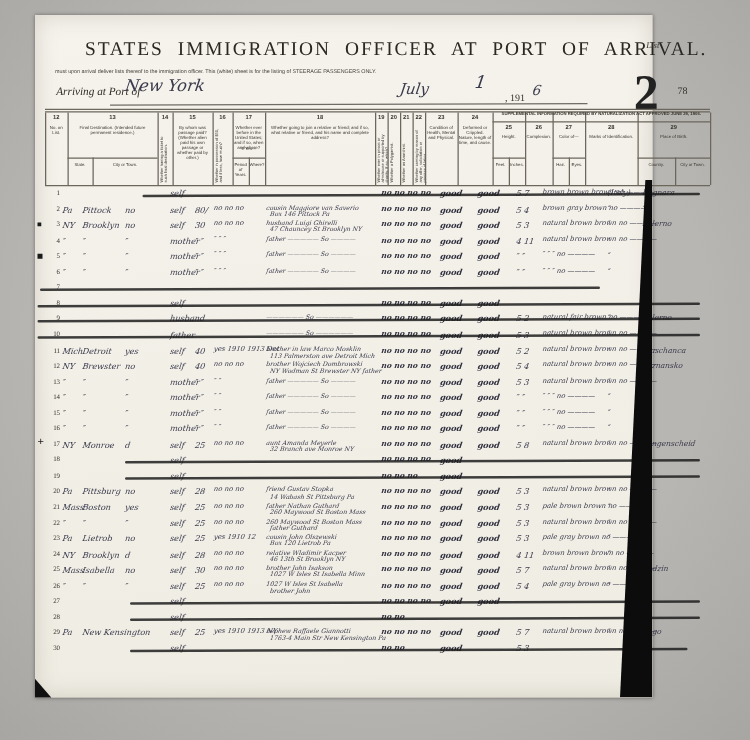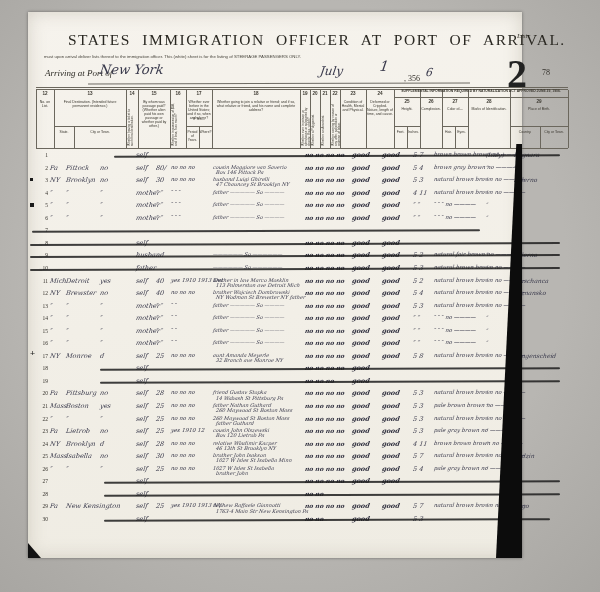--- a/index.html
+++ b/index.html
@@ -41,21 +41,21 @@
 
     <div id="subtitle" class="abs" style="left:16px;top:42px;">must upon arrival deliver lists thereof to the immigration officer.     This (white) sheet is for the listing of STEERAGE PASSENGERS ONLY.</div>
 
     <div class="abs" style="left:468px;top:20px;font-style:italic;font-size:7px;color:#3a372f;margin-left:21px;">List</div>
 
     <div id="arriving" class="abs" style="left:17px;top:56px;">Arriving at Port of</div>
 
     <div class="hw abs" style="left:72px;top:50px;font-size:13px;">New York</div>
     <div class="hw abs" style="left:292px;top:52px;font-size:12px;">July</div>
     <div class="hw abs" style="left:352px;top:46px;font-size:14px;">1</div>
-    <div class="abs print" style="left:376px;top:62px;font-size:8px;">, 356</div>
+    <div class="abs print" style="left:376px;top:62px;font-size:8px;">, 191</div>
     <div class="hw abs" style="left:398px;top:54px;font-size:11px;">6</div>
     <div class="rule abs" style="left:60px;top:71px;width:382px;transform:rotate(-0.15deg);"></div>
 
     <div id="bignum" class="abs" style="left:479px;top:38px;">2</div>
     <div class="abs print" style="left:514px;top:56px;font-size:8px;">78</div>
 
     <div class="abs" style="left:0;top:0;width:558px;height:546px;">
         <div class="hline" style="position: absolute; left: 8px; top: 75px; width: 532px;"></div>
         <div class="hline" style="position: absolute; left: 8px; top: 77px; width: 532px;"></div>
         <div class="hline" style="position: absolute; left: 8px; top: 136px; width: 532px;"></div>

